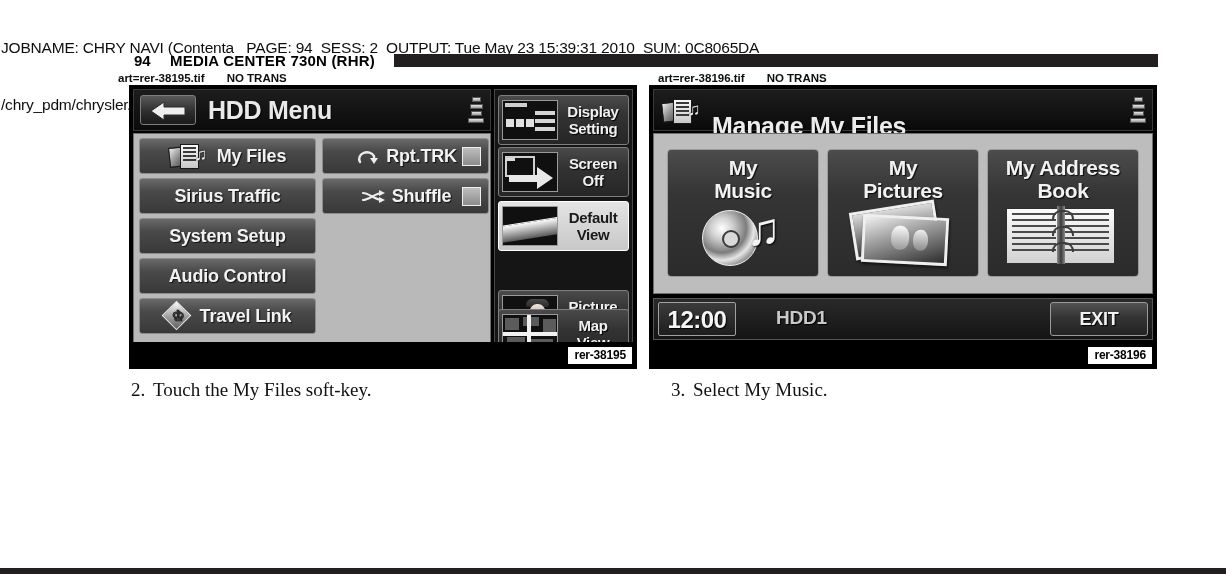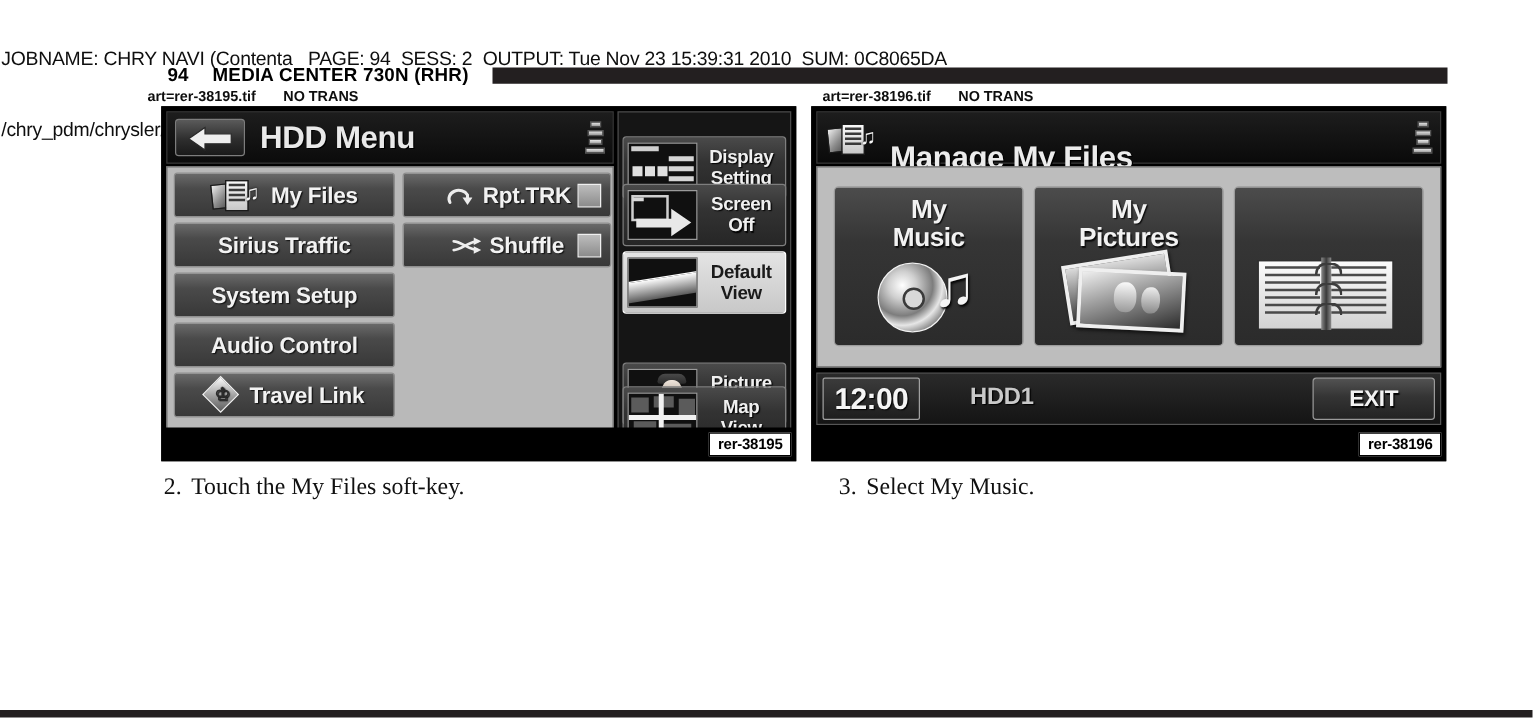--- a/index.html
+++ b/index.html
@@ -250,21 +250,21 @@
     border: 1px solid #7e7e7e;
     border-radius: 3px;
     box-sizing: border-box;
     display: flex;
     align-items: center;
   }
   .vbtn.sel {
     background: linear-gradient(180deg,#e4e4e4 0%,#c8c8c8 100%);
     border-color: #ffffff;
   }
-  .vbtn.v1 { top: 19px; justify-content: flex-end; }
+  .vbtn.v1 { top: 5px; justify-content: flex-end; }
   .vbtn.v2 { top: 57px; }
   .vbtn.v3 { top: 111px; }
   .vbtn.v4 { top: 165px; margin-top: 35px; }
   .vbtn.v5 { top: 219px; }
 
   .vbtn .thumb {
     width: 56px; height: 40px;
     margin-left: 3px;
     flex: 0 0 auto;
     border: 1px solid #9a9a9a;
@@ -532,21 +532,21 @@
     position: absolute;
     left: 0; top: 568px;
     width: 1226px; height: 6px;
     background: #231f20;
   }
 </style>
 </head>
 <body>
 
 <div class="jobheader">
-  <div class="l1">JOBNAME: CHRY NAVI (Contenta   PAGE: 94  SESS: 2  OUTPUT: Tue Nov 23 15:39:31 2010  SUM: 0C8065DA</div>
+  <div class="l1">JOBNAME: CHRY NAVI (Contenta   PAGE: 94  SESS: 2  OUTPUT: Tue May 23 15:39:31 2010  SUM: 0C8065DA</div>
   <div class="l2">/chry_pdm/chrysler/navi/rhr/navi</div>
 </div>
 
 <div class="titlerow">
   <span class="pagenum">94</span>
   <span class="doctitle">MEDIA CENTER 730N (RHR)</span>
   <span class="blackbar"></span>
 </div>
 
 <div class="artline left"><span>art=rer-38195.tif</span><span class="trans">NO TRANS</span></div>
@@ -759,20 +759,24 @@
       <div class="bart art-pics">
         <span class="ph p1"></span>
         <span class="ph p2">
             <span class="face"></span>
             <span class="face2"></span>
           </span>
       </div>
     </div>
 
     <div class="bigbtn b3">
+      <div class="blabel">
+        <span>My Address</span><br>
+        <span>Book</span>
+      </div>
       <div class="bart art-book">
         <span class="pg lft">
             <b></b>
             <b></b>
             <b></b>
             <b></b>
             <b></b>
             <b></b>
             <b></b>
           </span>

